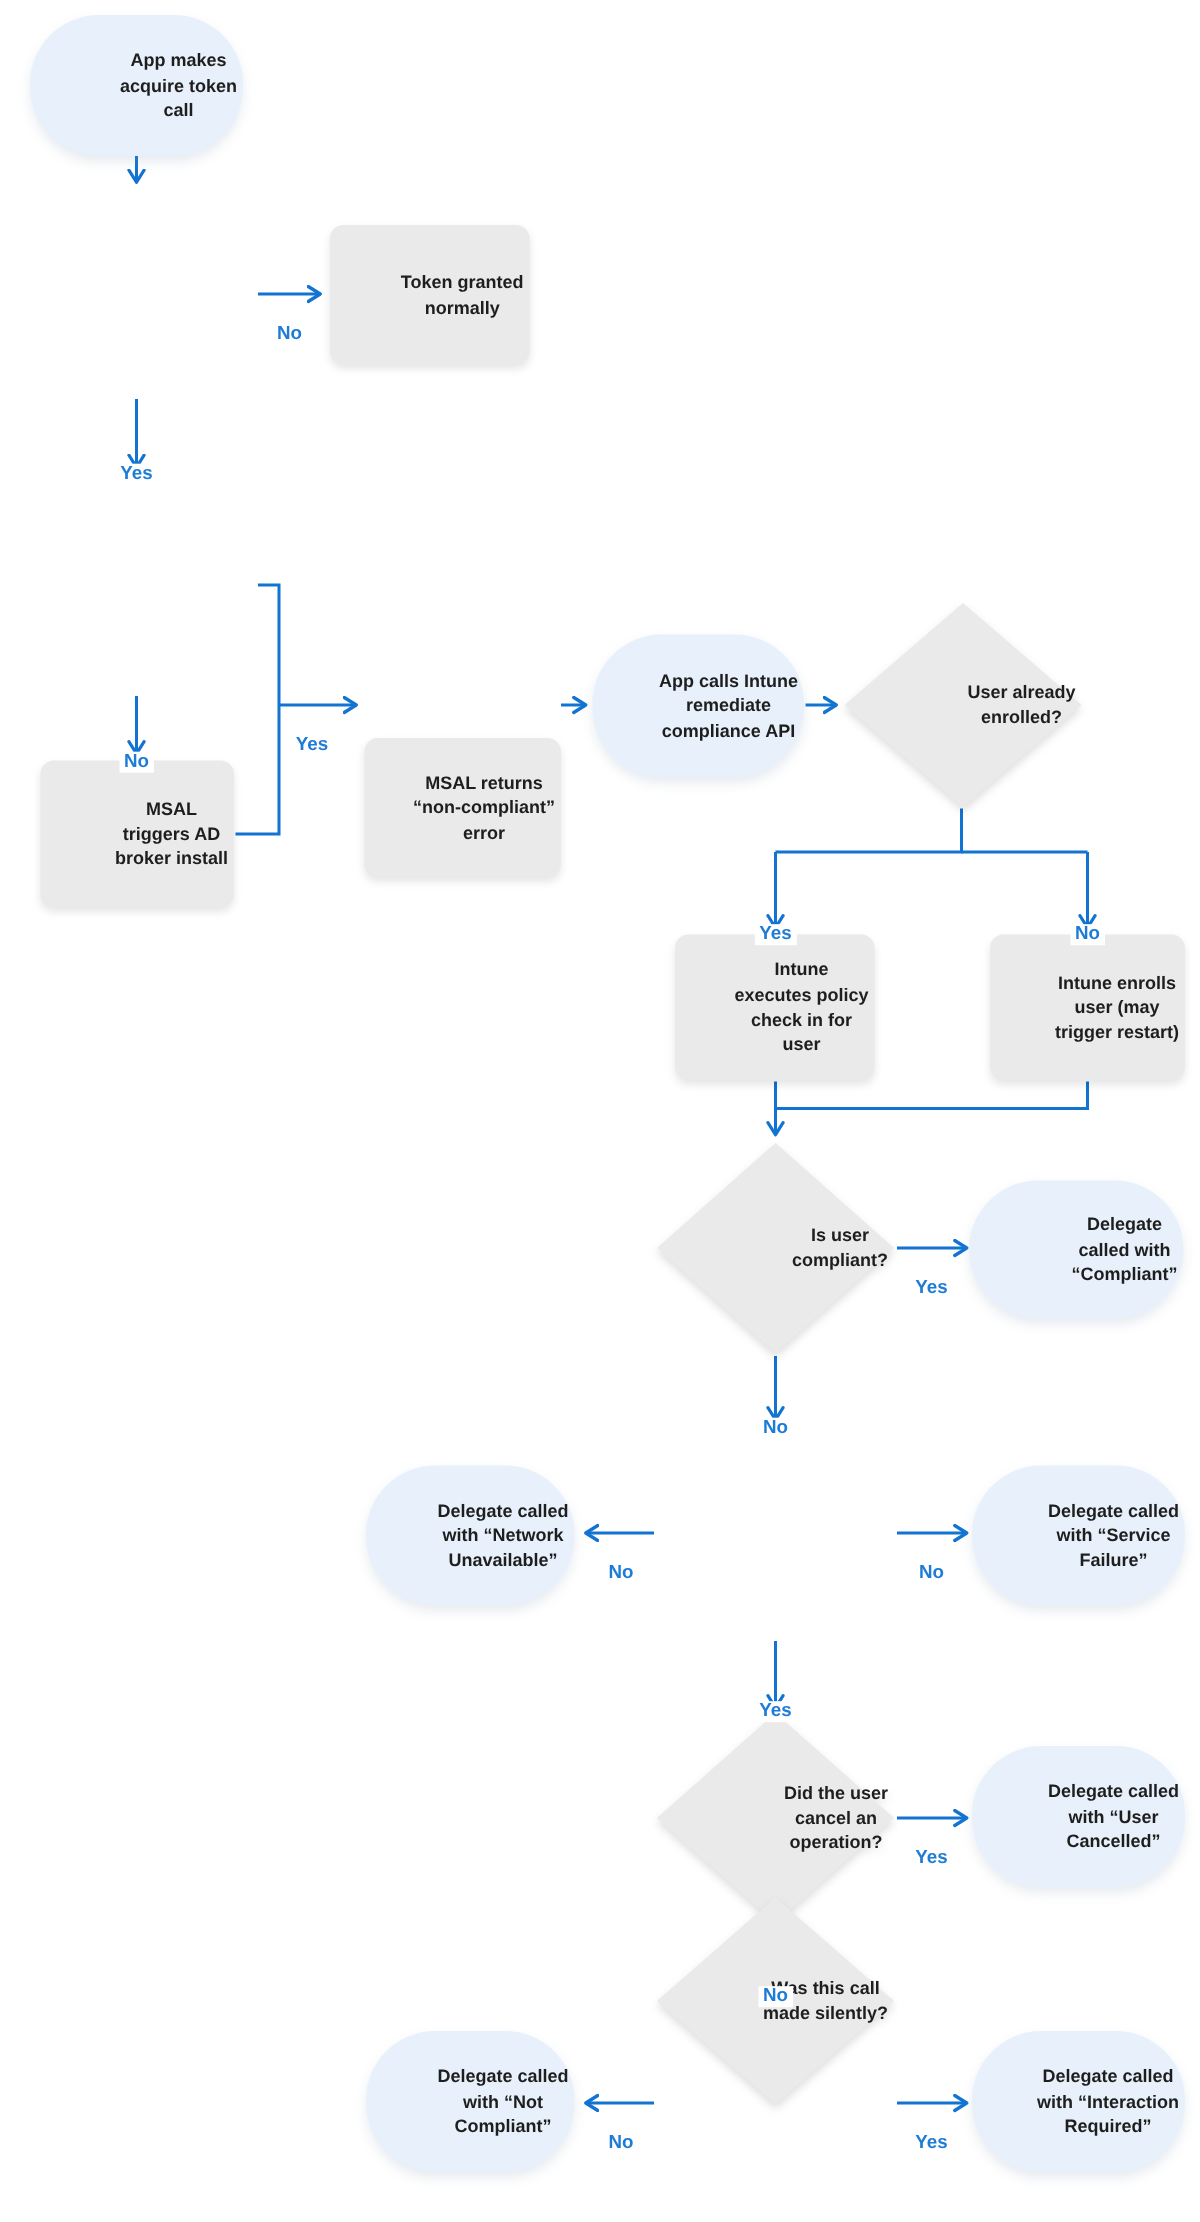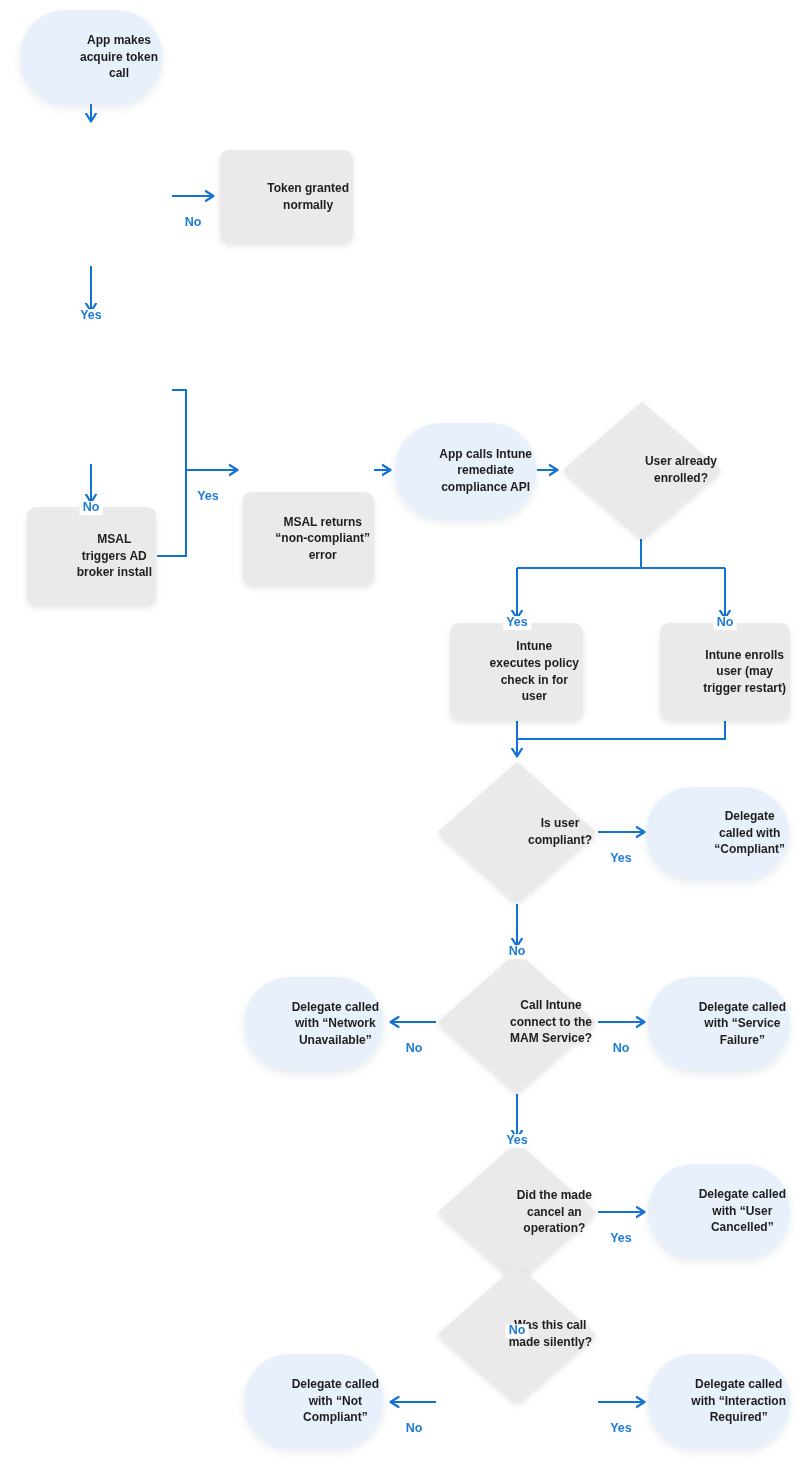--- a/index.html
+++ b/index.html
@@ -147,42 +147,36 @@
     <div class="node-text">Is user
 compliant?</div>
   </div>
 
   <div class="node terminator" style="left:646px;top:787px;width:143px;height:92px;">
     <div class="node-text">Delegate
 called with
 “Compliant”</div>
   </div>
 
-  <div class="node decision" style="left:438px;top:952px;width:158px;height:140px;">
-    <div class="diamond-bg"></div>
-    <div class="node-text">Call Intune
-connect to the
-MAM Service?</div>
-  </div>
 
   <div class="node terminator" style="left:244px;top:977px;width:139px;height:93px;">
     <div class="node-text">Delegate called
 with “Network
 Unavailable”</div>
   </div>
 
   <div class="node terminator" style="left:648px;top:977px;width:142px;height:93px;">
     <div class="node-text">Delegate called
 with “Service
 Failure”</div>
   </div>
 
   <div class="node decision" style="left:438px;top:1142px;width:158px;height:140px;">
     <div class="diamond-bg"></div>
-    <div class="node-text">Did the made
+    <div class="node-text">Did the user
 cancel an
 operation?</div>
   </div>
 
   <div class="node terminator" style="left:648px;top:1164px;width:142px;height:94px;">
     <div class="node-text">Delegate called
 with “User
 Cancelled”</div>
   </div>
 

